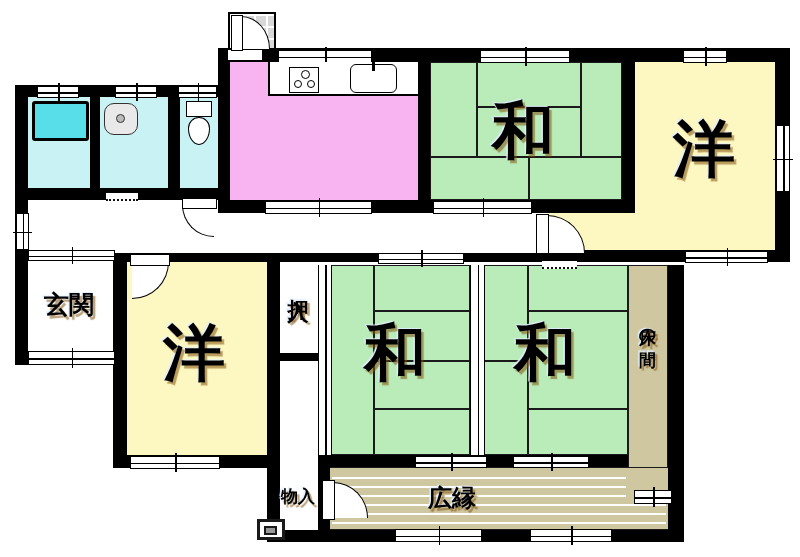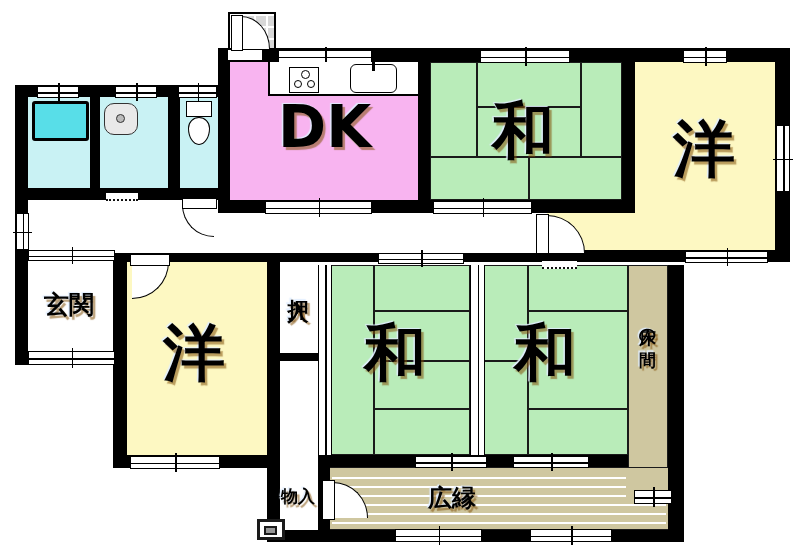--- a/index.html
+++ b/index.html
@@ -151,21 +151,20 @@
   <div class="abs" style="left:268px;top:62px;width:150px;height:34px;background:#fff;border-left:2px solid #000;border-bottom:2px solid #000;"></div>
   <div class="fix" style="left:289px;top:67px;width:30px;height:26px;"></div>
   <div class="circ" style="left:294px;top:80px;width:8px;height:8px;"></div>
   <div class="circ" style="left:307px;top:80px;width:8px;height:8px;"></div>
   <div class="circ" style="left:301px;top:70px;width:9px;height:9px;"></div>
   <div class="fix" style="left:350px;top:64px;width:47px;height:29px;border-radius:6px;"></div>
   <div class="abs" style="left:372px;top:57px;width:2.5px;height:14px;background:#000;"></div>
   <div class="abs" style="left:257px;top:519px;width:28px;height:21px;background:#fff;border:3px solid #1a1a1a;box-sizing:border-box;"></div>
   <div class="abs" style="left:264px;top:526px;width:13px;height:9px;background:#999;border:2px solid #1a1a1a;box-sizing:border-box;"></div>
 
-  <div class="lbl big" style="left:278px;top:98px;font-size:58px;">DK</div>
   <div class="lbl big" style="left:492px;top:100px;">和</div>
   <div class="lbl big" style="left:673px;top:118px;">洋</div>
   <div class="lbl big" style="left:163px;top:322px;">洋</div>
   <div class="lbl big" style="left:364px;top:322px;">和</div>
   <div class="lbl big" style="left:514px;top:322px;">和</div>
   <div class="lbl" style="left:44px;top:292px;font-size:25px;">玄関</div>
   <div class="lbl vert" style="left:287px;top:282px;font-size:21px;">押入</div>
   <div class="lbl" style="left:281px;top:488px;font-size:17px;">物入</div>
   <div class="lbl vert" style="left:639px;top:315px;font-size:17px;">床の間</div>
   <div class="lbl" style="left:428px;top:486px;font-size:24px;">広縁</div>

